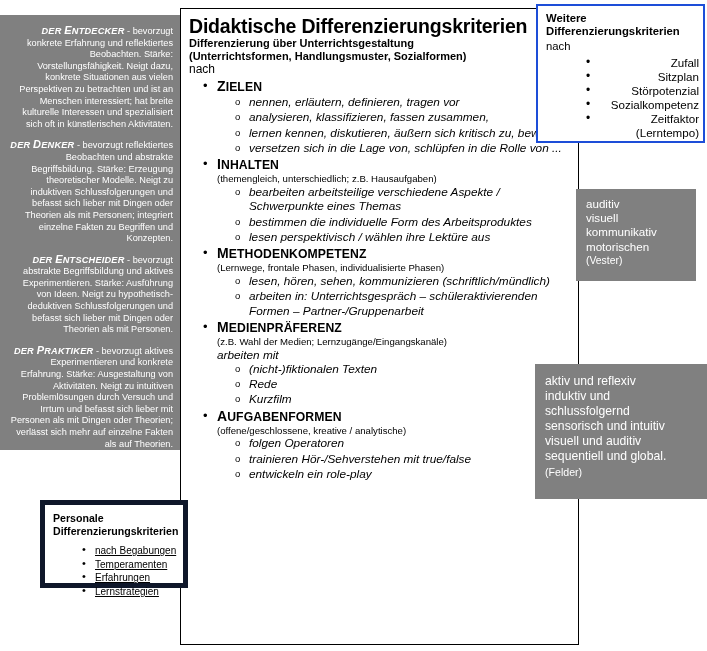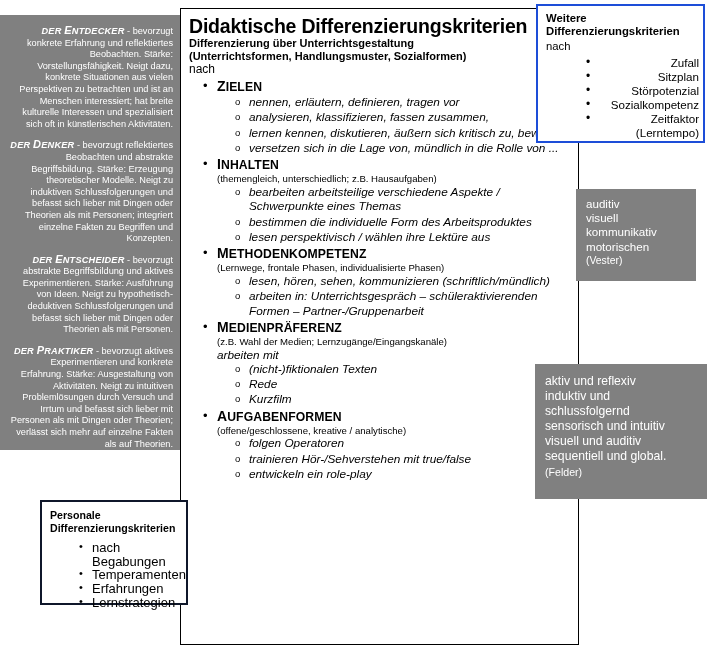--- a/index.html
+++ b/index.html
@@ -174,39 +174,40 @@
     padding: 10px 6px 0 10px;
     font-size: 12.2px;
     line-height: 15.1px;
   }
   #felder-box .src { font-size: 10.6px; }
 
   
   #personale-box {
     position: absolute;
     left: 40px; top: 500px;
-    width: 148px; height: 105px;
-    border: 2px solid #0f172a;
+    width: 148px; height: 88px;
+    border: 5px solid #0f172a;
     background: #ffffff;
     padding: 7px 4px 0 8px;
   }
   .pb-title {
     font-size: 10.6px;
     font-weight: bold;
     line-height: 12.6px;
   }
   ul.pb-list {
     list-style: none;
     margin: 7px 0 0 0;
     padding: 0 0 0 42px;
   }
   ul.pb-list > li {
     position: relative;
-    font-size: 13px;
+    font-size: 10px;
     line-height: 13.6px;
+    text-decoration: underline;
   }
   ul.pb-list > li::before {
     content: "\2022";
     position: absolute;
     left: -13px; top: -1px;
     font-size: 11px;
   }
 </style>
 </head>
 <body>
@@ -236,21 +237,21 @@
     <div class="sub-plain">nach</div>
 
     <ul class="lvl1">
 
       <li>
         <div class="cat-title"><span class="sc-first">Z</span><span>IELEN</span></div>
         <ul class="lvl2">
           <li>nennen, erläutern, definieren, tragen vor</li>
           <li>analysieren, klassifizieren, fassen zusammen,</li>
           <li>lernen kennen, diskutieren, äußern sich kritisch zu, bewerten,</li>
-          <li>versetzen sich in die Lage von, mündlich in die Rolle von ...</li>
+          <li>versetzen sich in die Lage von, schlüpfen in die Rolle von ...</li>
         </ul>
       </li>
 
       <li>
         <div class="cat-title"><span class="sc-first">I</span><span>NHALTEN</span></div>
         <div class="cat-note">(themengleich, unterschiedlich; z.B. Hausaufgaben)</div>
         <ul class="lvl2">
           <li>bearbeiten arbeitsteilige verschiedene Aspekte / Schwerpunkte eines Themas</li>
           <li>bestimmen die individuelle Form des Arbeitsproduktes</li>
           <li>lesen perspektivisch / wählen ihre Lektüre aus</li>

